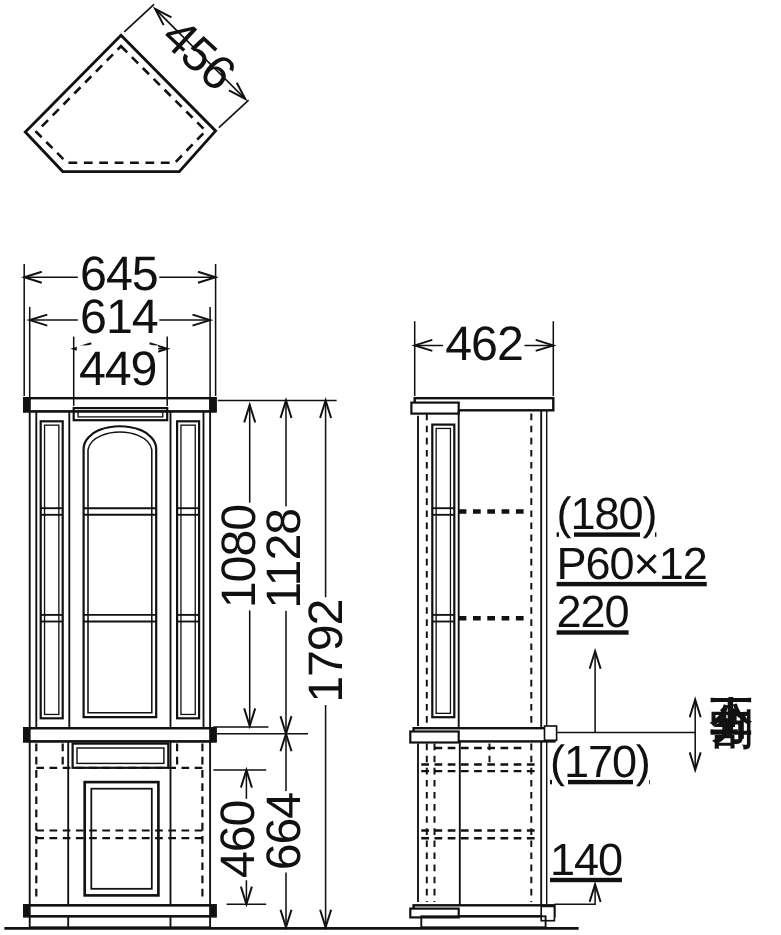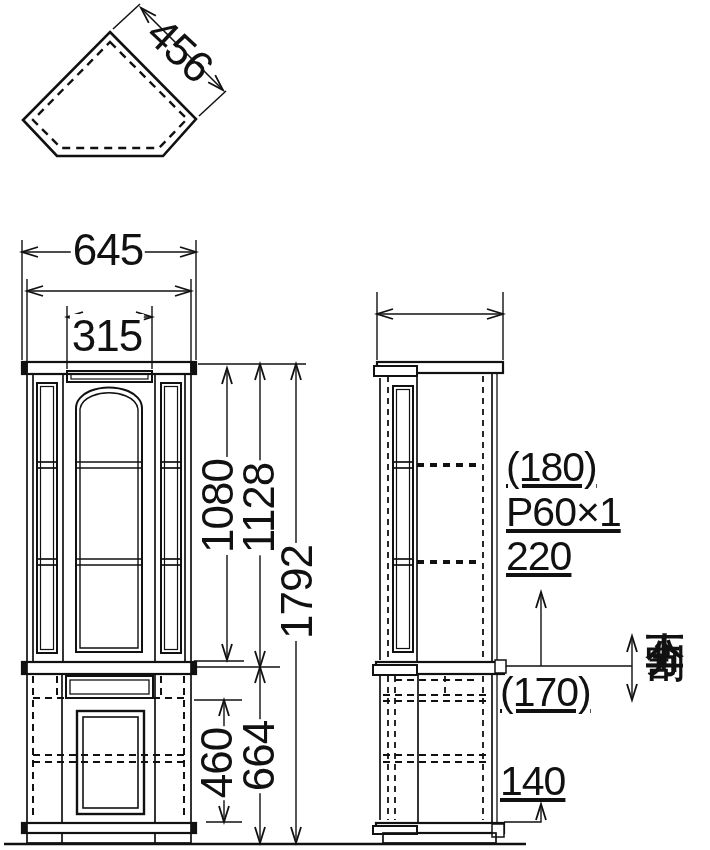--- a/index.html
+++ b/index.html
@@ -189,30 +189,32 @@
     <line x1="632" y1="636" x2="632" y2="700" marker-start="url(#ah)" marker-end="url(#ah)"></line>
 
     <polyline points="541,666 541,592" marker-end="url(#ah)"></polyline>
     <polyline points="504,822 541,822 541,804" marker-end="url(#ah)"></polyline>
   </g>
 </svg>
 
   <div class="lbl diag" style="left:180px;top:50px">456</div>
 
   <div class="lbl" style="left:108px;top:250px">645</div>
-  <div class="lbl" style="left:107px;top:336px">315</div>
+  <div class="lbl" style="left:108px;top:289px">614</div>
+  <div class="lbl" style="left:107px;top:336px">449</div>
 
   <div class="lbl v" style="left:218px;top:506px">1080</div>
   <div class="lbl v" style="left:259px;top:508px">1128</div>
   <div class="lbl v" style="left:297px;top:592px">1792</div>
   <div class="lbl v" style="left:217px;top:763px">460</div>
   <div class="lbl v" style="left:259px;top:756px">664</div>
 
+  <div class="lbl" style="left:440px;top:313px">462</div>
 
   <div class="note" style="left:506px;top:447px">(180)</div>
-  <div class="note" style="left:506px;top:492px">P60×1</div>
+  <div class="note" style="left:506px;top:492px">P60×12</div>
   <div class="note" style="left:506px;top:536px">220</div>
 
   <div class="note" style="left:500px;top:672px">(170)</div>
   <div class="note" style="left:500px;top:761px">140</div>
 
   <div class="jp" style="left:646px;top:602px">上下分割</div>
 </div>
 
 </body></html>

